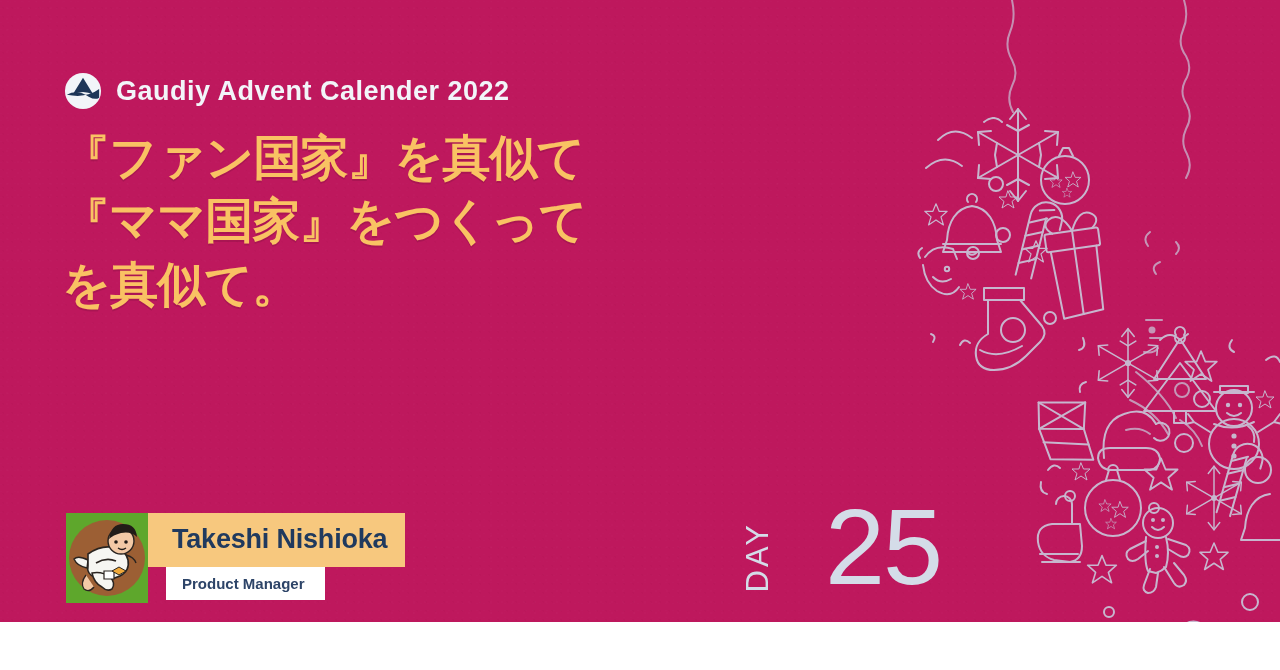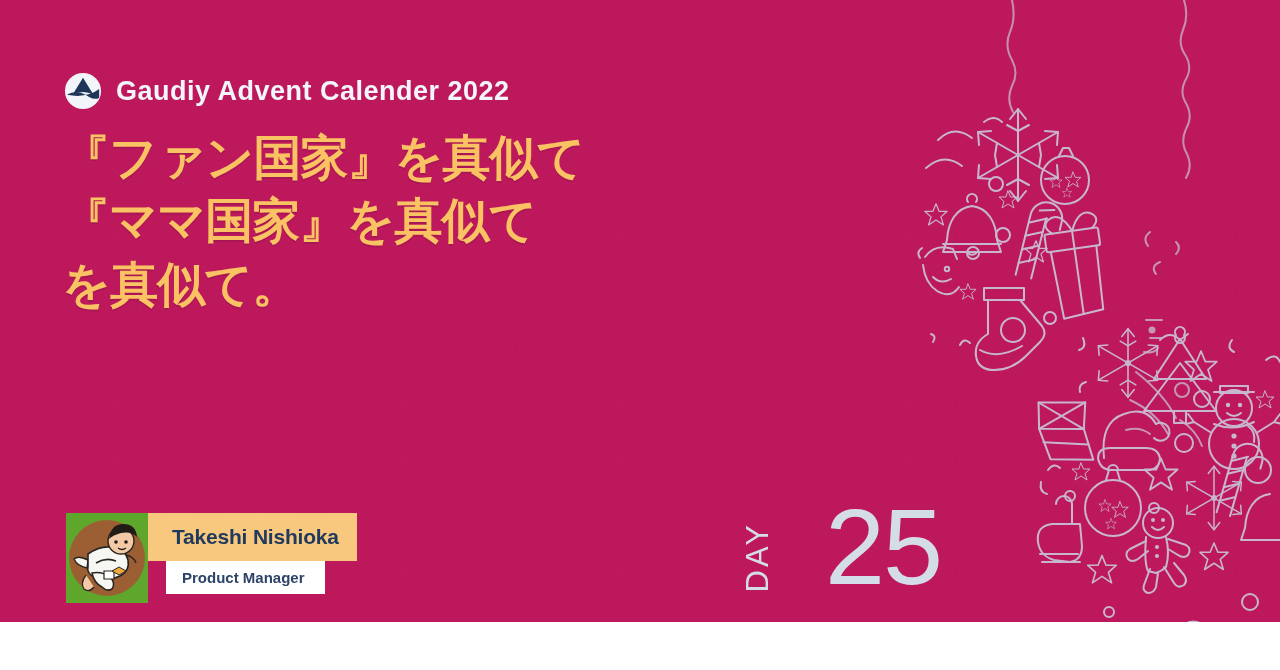--- a/index.html
+++ b/index.html
@@ -91,21 +91,21 @@
     overflow: hidden;
   }
   .author-col {
     display: flex;
     flex-direction: column;
     align-items: flex-start;
   }
   .author-name {
     background: #f7c87e;
     color: #203a5e;
-    font-size: 21px;
+    font-size: 27px;
     font-weight: 700;
     line-height: 1;
     padding: 13px 18px 14px 24px;
     white-space: nowrap;
     letter-spacing: -.2px;
   }
   .author-role {
     background: #ffffff;
     color: #2d4468;
     font-size: 15px;
@@ -407,21 +407,21 @@
     <svg class="brand-mark" viewBox="0 0 40 40" aria-hidden="true">
       <circle cx="20" cy="20" r="19" fill="#f2f5f9"></circle>
       <path d="M20 6 L31 24 Q20 18 9 24 Z" fill="#1e3658"></path>
       <path d="M3 24 Q14 18 26 26 Q33 30 37 27 L37 18 Q24 28 3 24 Z" fill="#1e3658"></path>
     </svg>
     <div class="brand-text">Gaudiy Advent Calender 2022</div>
   </div>
 
   <div class="headline">
     <span class="ln">『ファン国家』を真似て</span>
-    <span class="ln">『ママ国家』を真似て</span>
+    <span class="ln">『ママ国家』をつくって</span>
     <span class="ln">を真似て。</span>
   </div>
 
   <div class="author">
     <div class="avatar">
       <svg viewBox="0 0 82 90" width="82" height="90" aria-hidden="true">
         <rect x="0" y="0" width="82" height="90" fill="#5ea72c"></rect>
         <circle cx="41" cy="45" r="38" fill="#9c5f34"></circle>
 
         <path d="M22 47 q-10 -5 -14 -1 q3 7 13 9 z" fill="#f6f6f2" stroke="#2a2420" stroke-width="1.4"></path>

